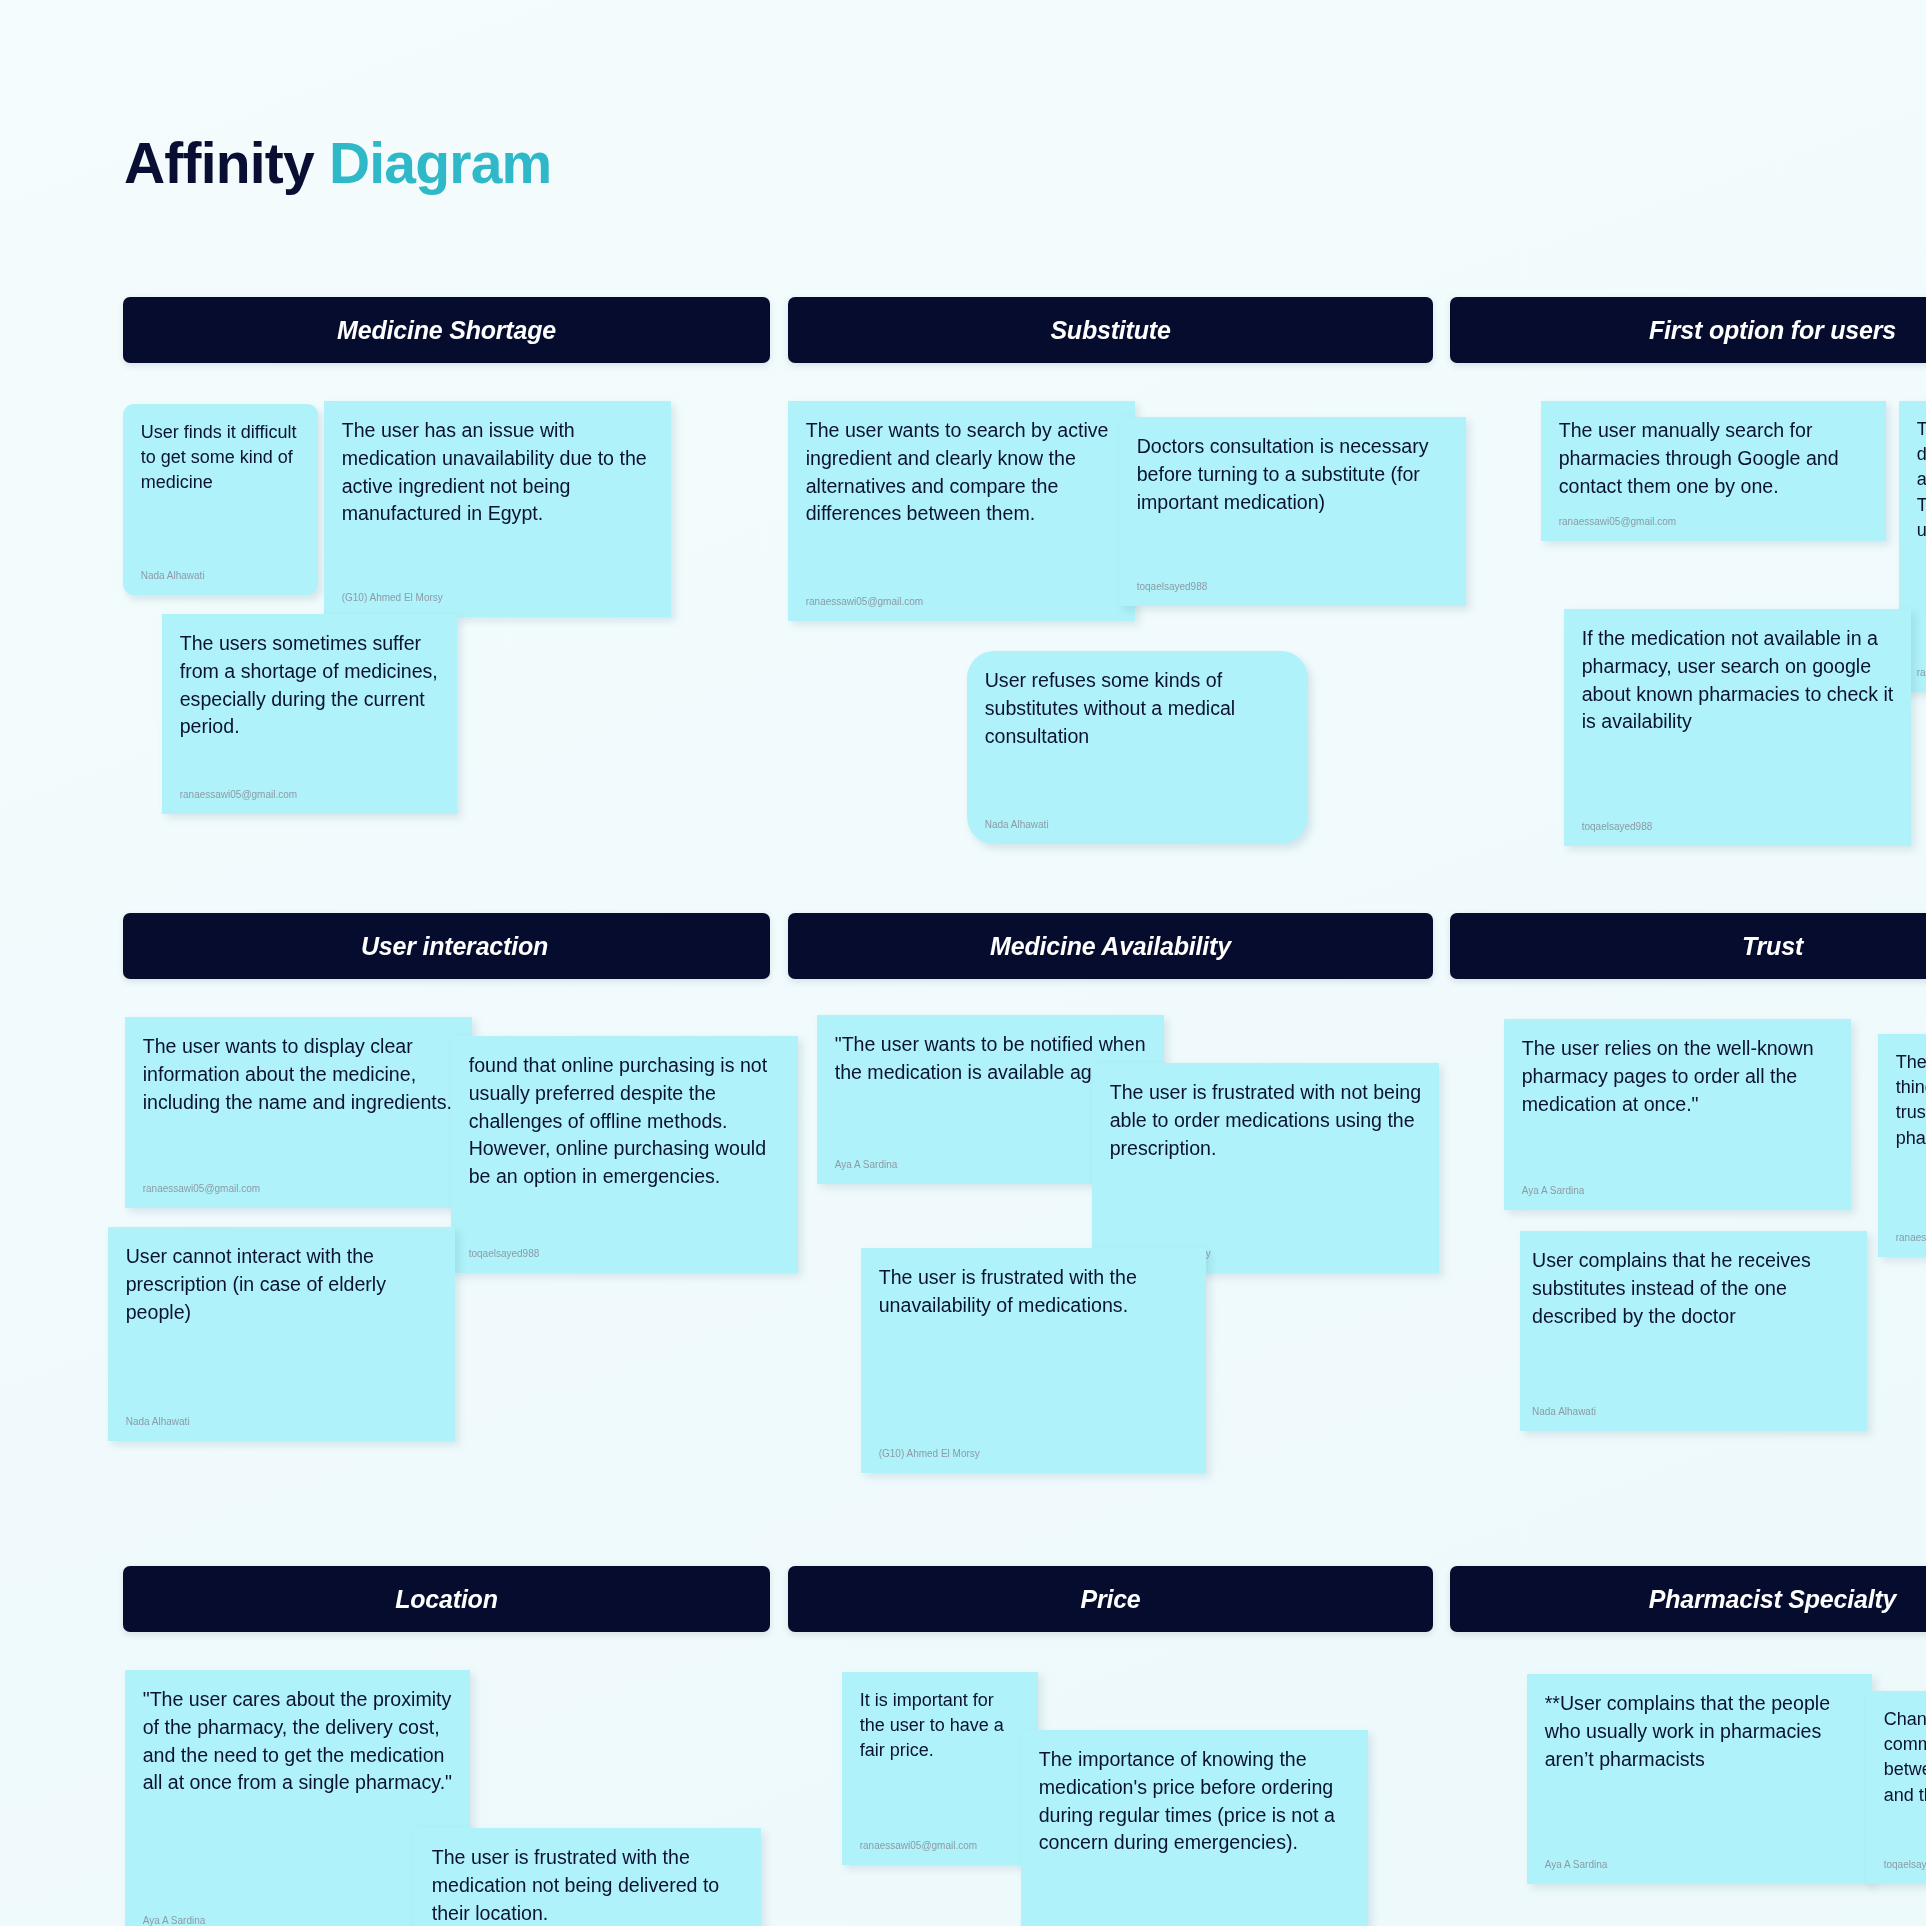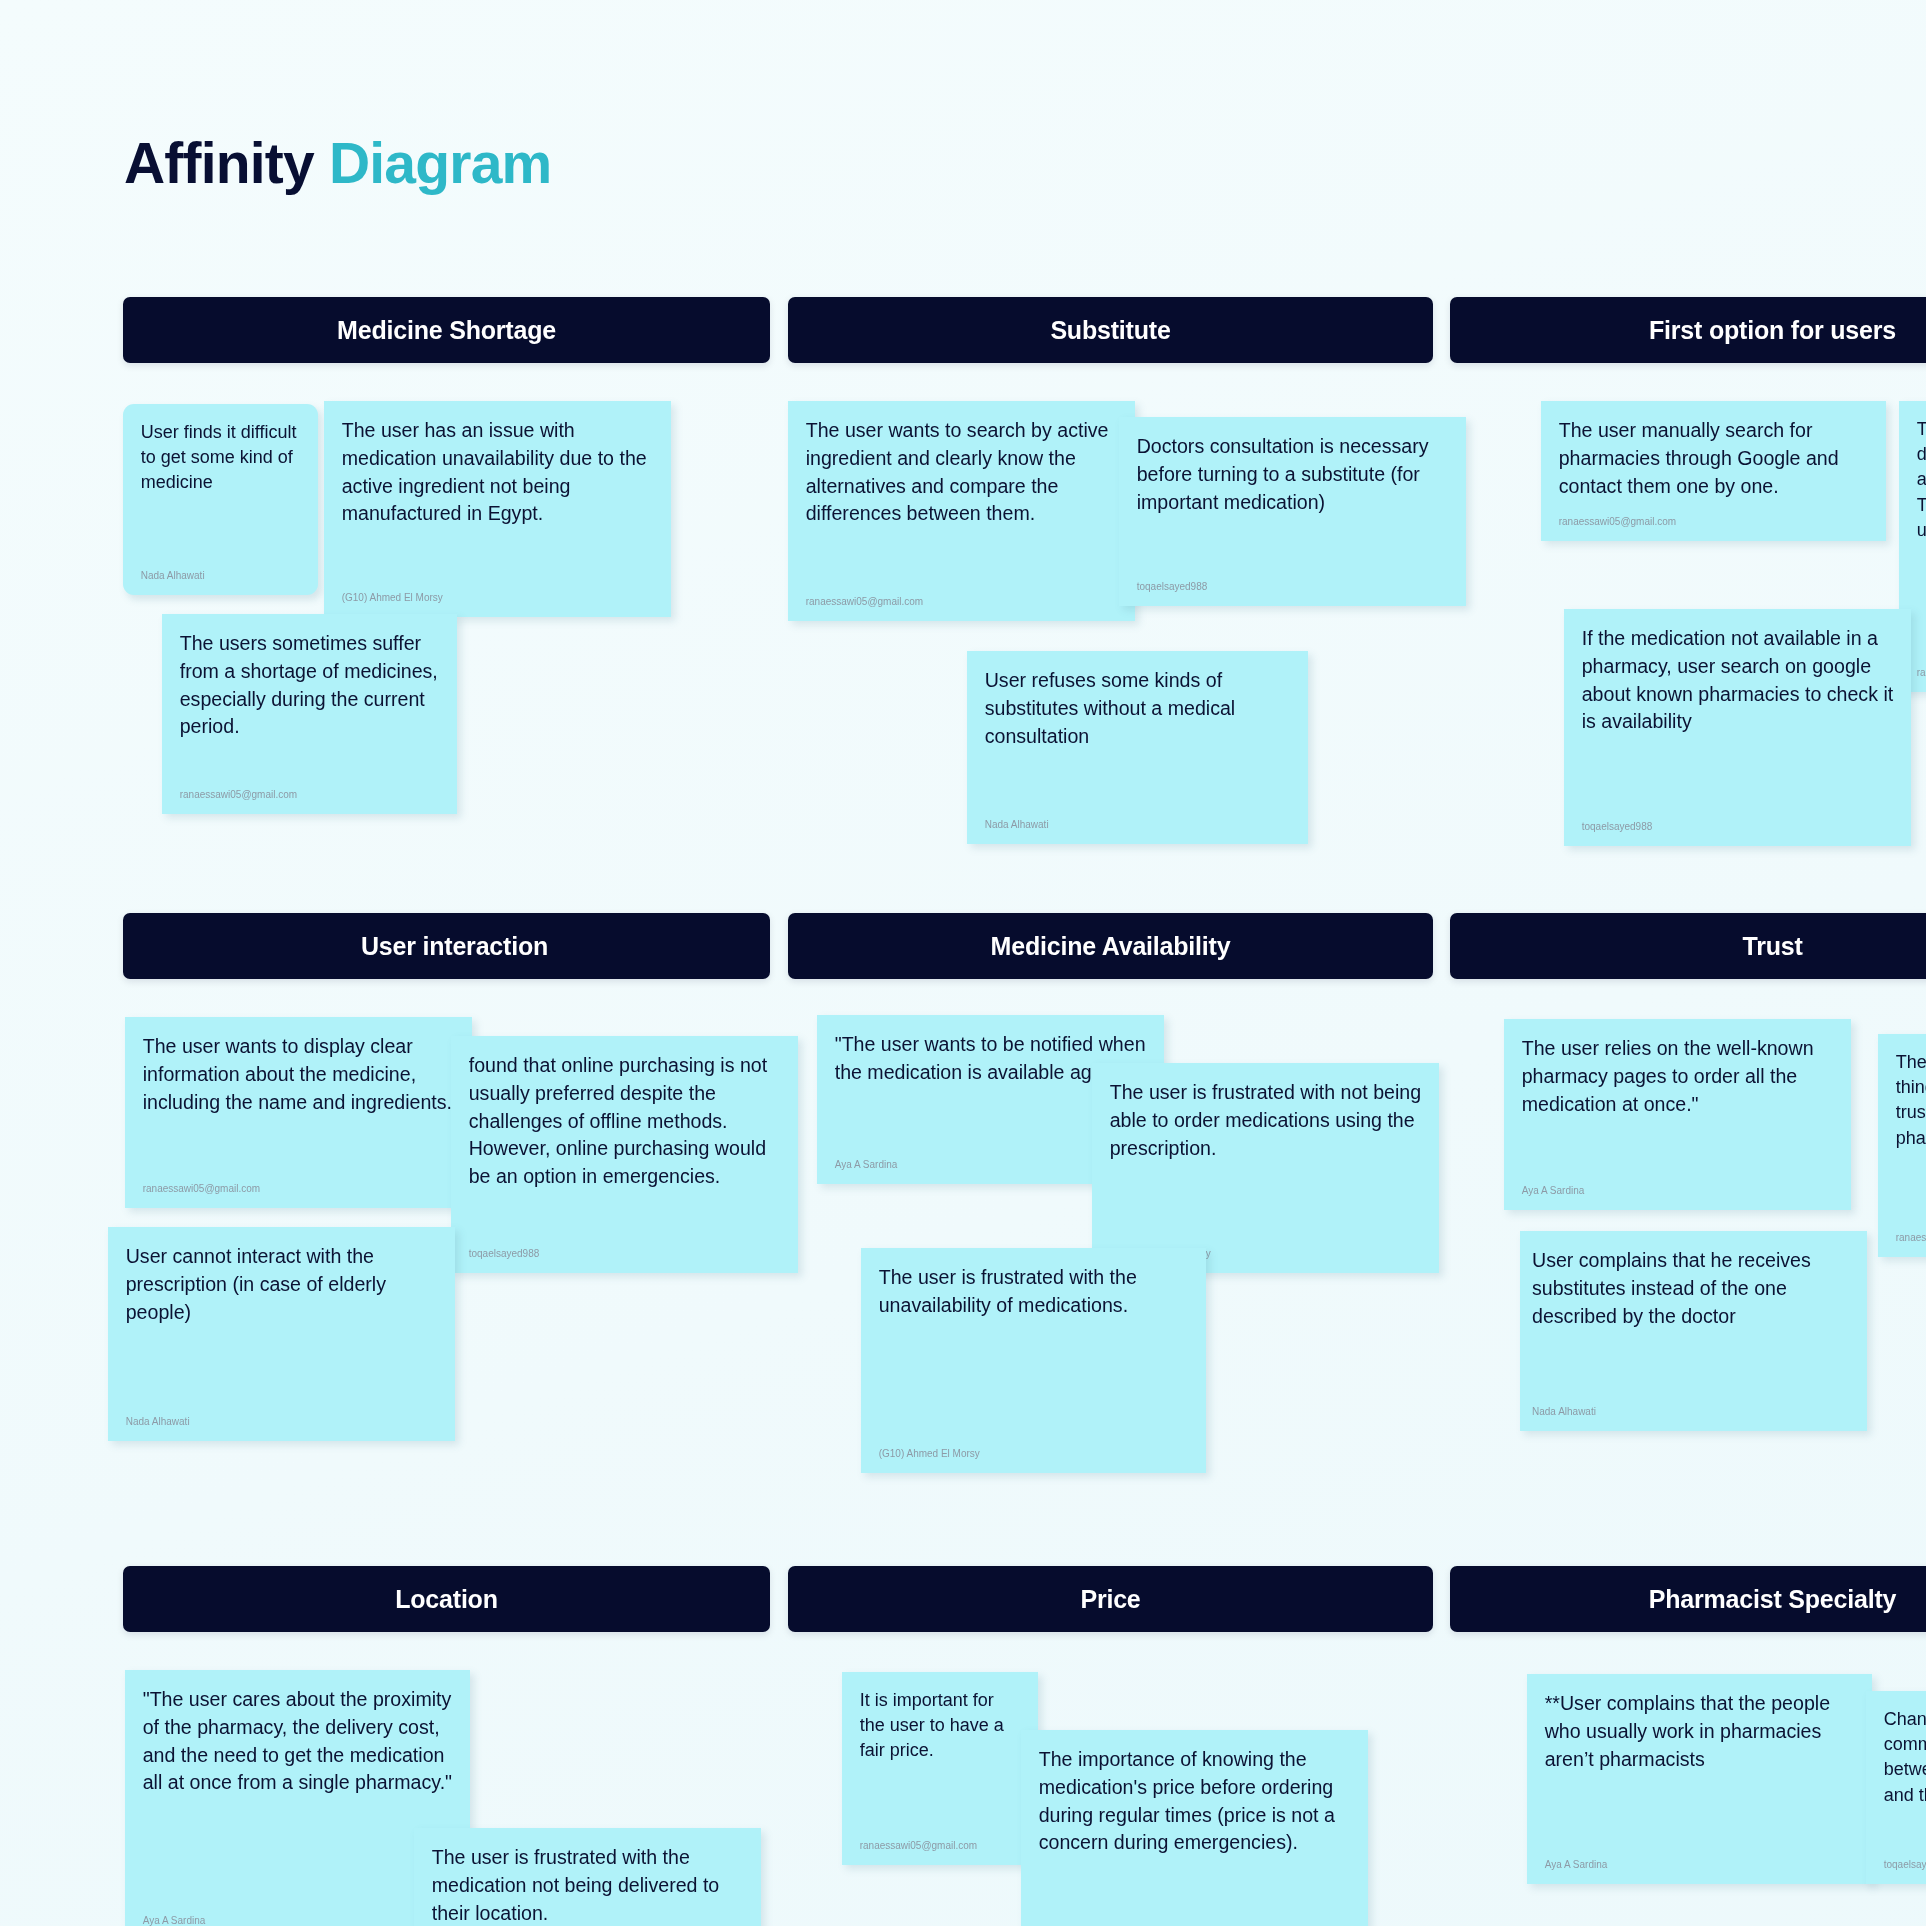--- a/index.html
+++ b/index.html
@@ -36,20 +36,21 @@
   
   .cat-header {
     position: absolute;
     height: 66px;
     background: #060c2d;
     border-radius: 7px;
     display: flex;
     align-items: center;
     justify-content: center;
     box-shadow: 0 2.3px 7.7px rgba(6,12,45,0.10);
+    font-style: italic;
   }
   .cat-header span {
     color: #ffffff;
     font-size: 25px;
     font-weight: 700;
     letter-spacing: -0.2px;
     white-space: nowrap;
   }
 
   
@@ -112,21 +113,21 @@
   </div>
 
   <div class="note" style="left:788px; top:401px; width:347px; height:220px;">
     <div class="body">The user wants to search by active ingredient and clearly know the alternatives and compare the differences between them.</div>
     <div class="author">ranaessawi05@gmail.com</div>
   </div>
   <div class="note" style="left:1119px; top:417px; width:347px; height:189px;">
     <div class="body">Doctors consultation is necessary before turning to a substitute (for important medication)</div>
     <div class="author">toqaelsayed988</div>
   </div>
-  <div class="note" style="left:967px; top:651px; width:341px; height:193px;">
+  <div class="note" style="left:967px; top:651px; width:341px; height:193px;border-radius:27px;">
     <div class="body">User refuses some kinds of substitutes without a medical consultation</div>
     <div class="author">Nada Alhawati</div>
   </div>
 
   <div class="note" style="left:1541px; top:401px; width:345px; height:140px;">
     <div class="body">The user manually search for pharmacies through Google and contact them one by one.</div>
     <div class="author">ranaessawi05@gmail.com</div>
   </div>
   <div class="note sm" style="left:1899px; top:401px; width:196px; height:291px;">
     <div class="body">The user is not dependent on Apps as the first step. The first step is the usual pharmacy.</div>

